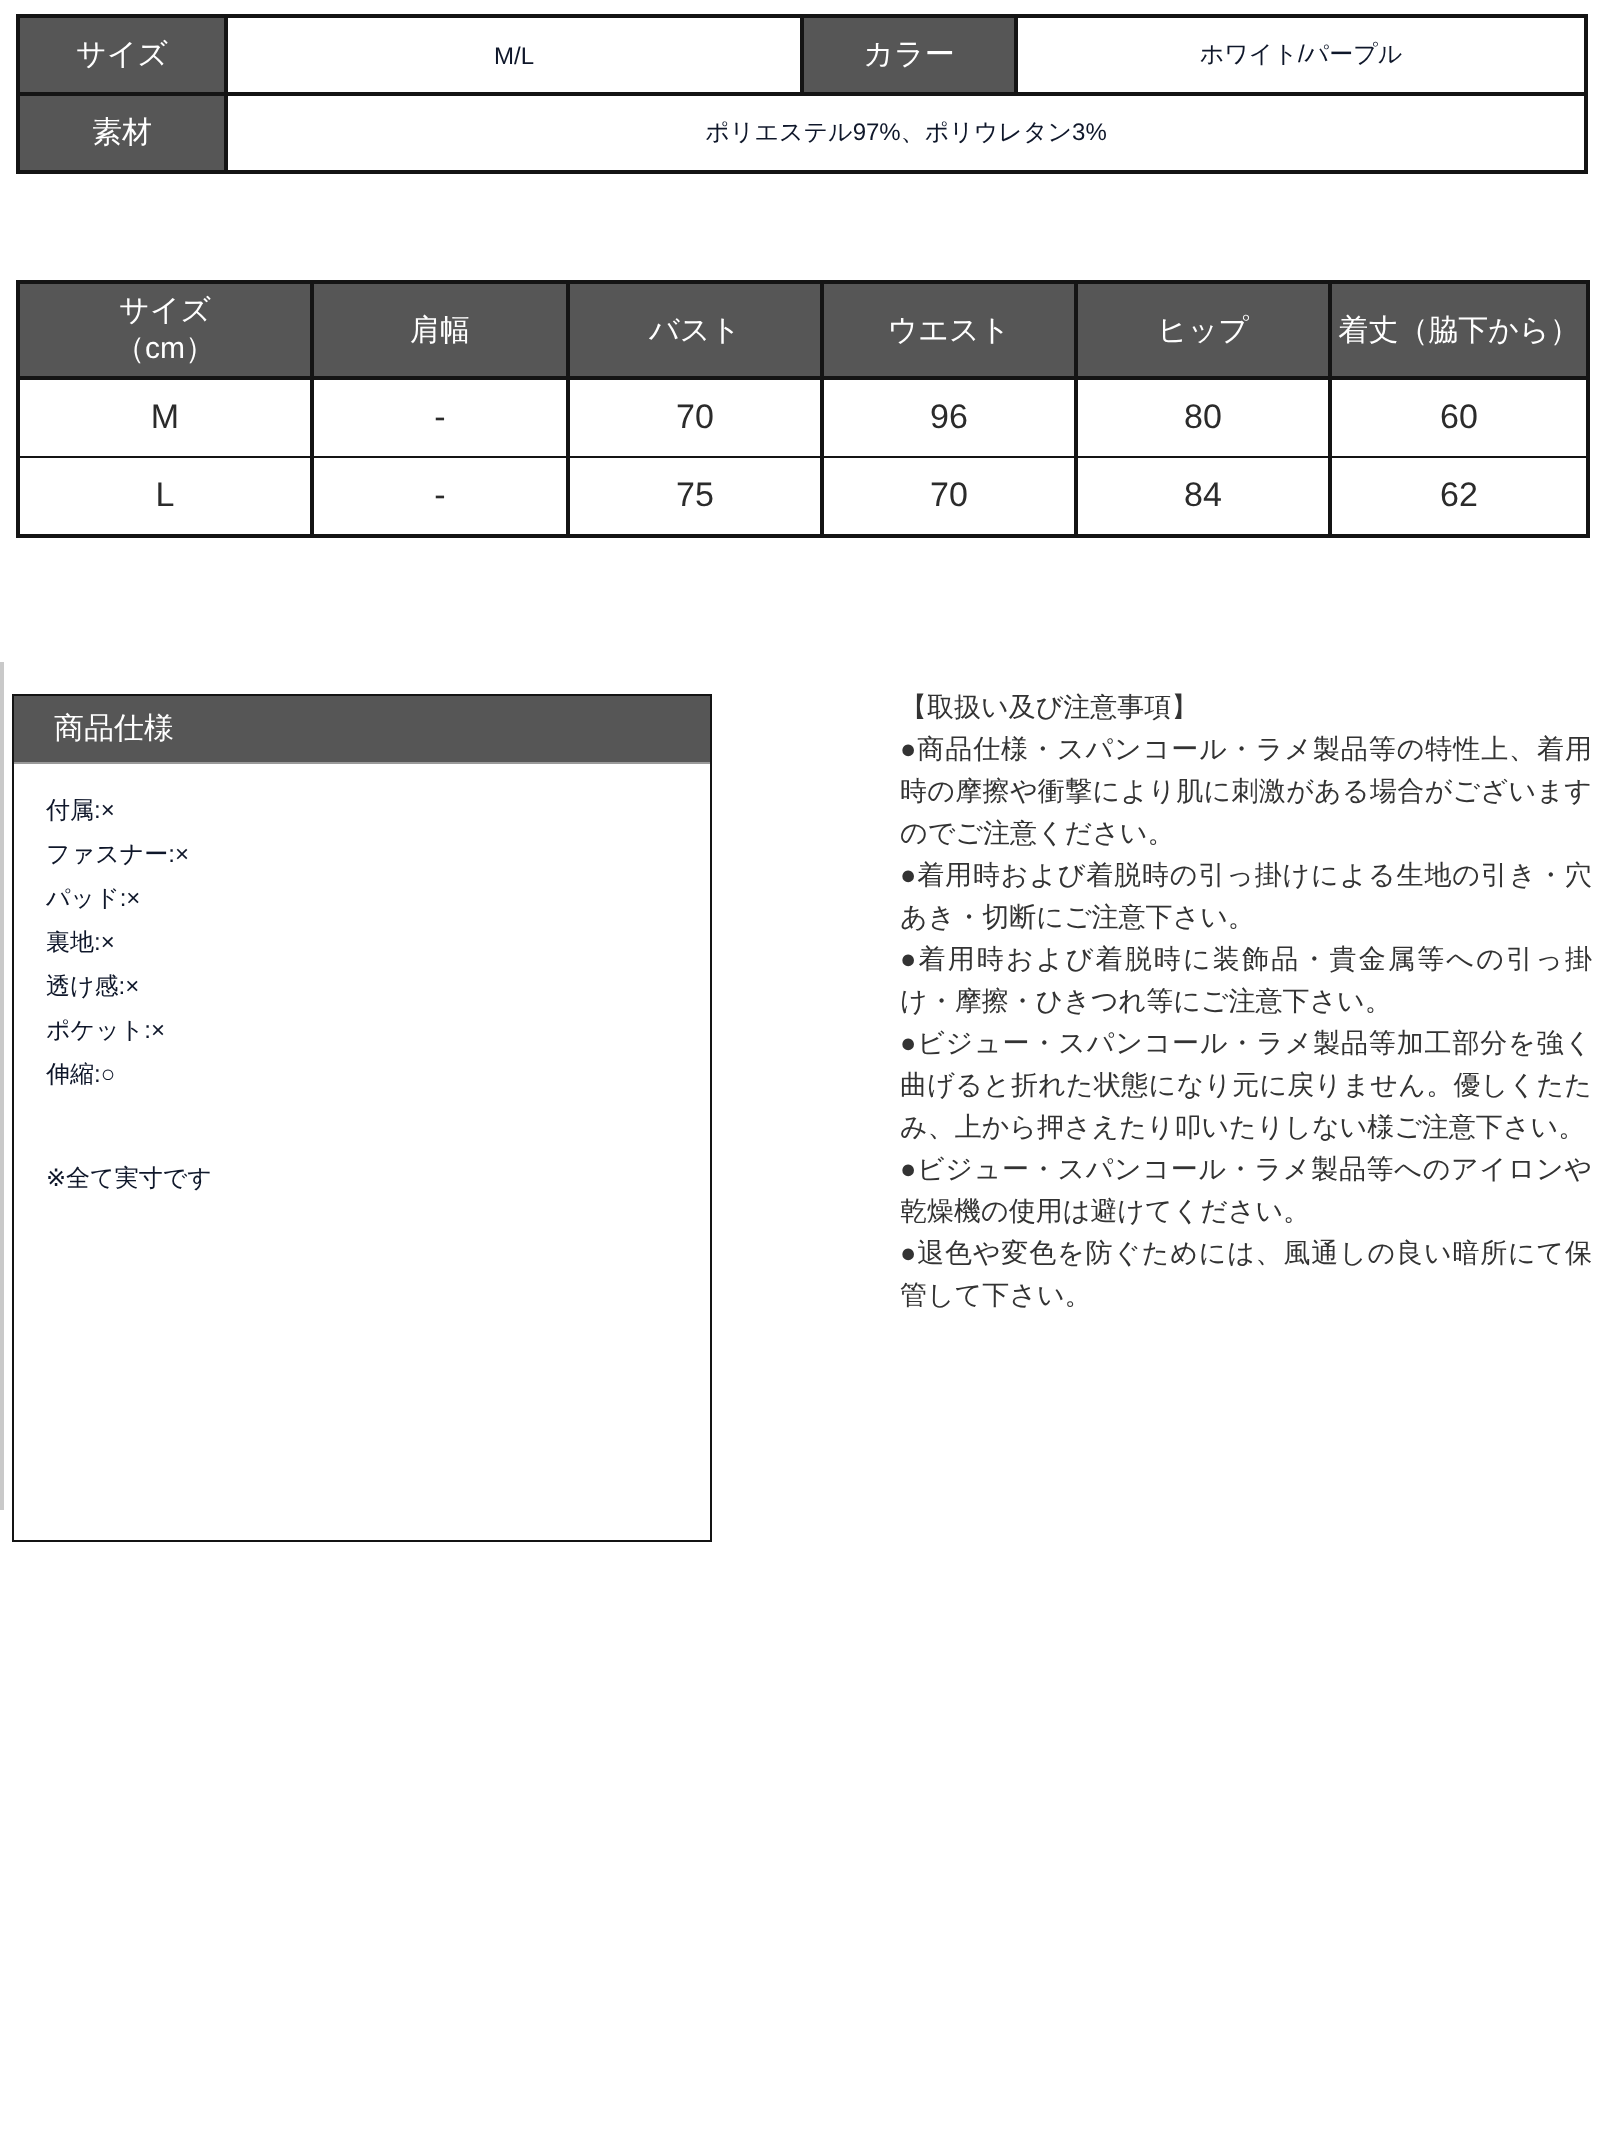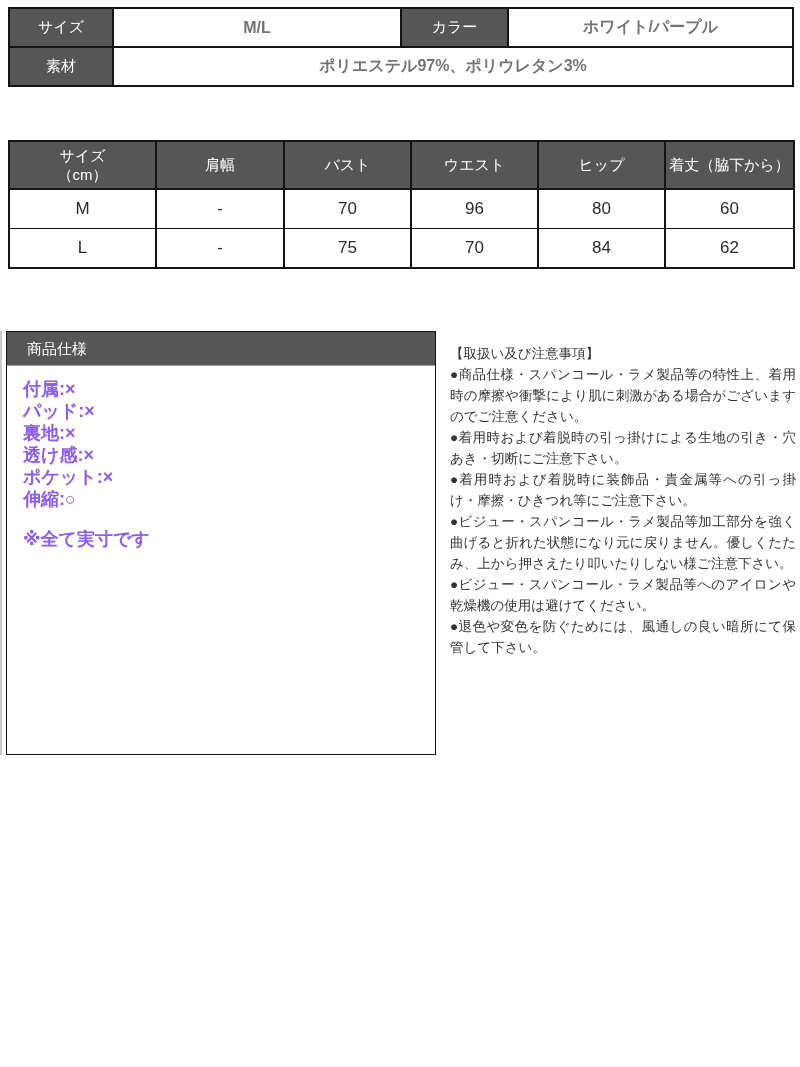--- a/index.html
+++ b/index.html
@@ -37,24 +37,23 @@
     overflow: hidden;
     white-space: nowrap;
   }
   .top-table th {
     background: #565656;
     color: #ffffff;
     font-weight: normal;
     font-size: 15px;
   }
   .top-table td {
-    font-size: 16px;
-    color: #737373;
-    background: #ffffff;
-    font-weight: bold;
+    font-size: 12px;
+    color: #0f172a;
+    background: #ffffff;
   }
 
   
   .size-table {
     width: 785px;
     margin: 53px 0 0 8px;
     border: 2px solid #141414;
   }
   .size-table th {
     background: #565656;
@@ -92,48 +91,47 @@
     position: absolute;
     left: 0;
     top: 0;
     width: 2px;
     height: 424px;
     background: #c9c9c9;
   }
   .spec-box {
     position: absolute;
     left: 6px;
-    top: 0;
-    width: 430px;
+    top: 16px;
+    width: 350px;
     height: 424px;
     border: 1px solid #141414;
     box-sizing: border-box;
     background: #ffffff;
   }
   .spec-box-header {
     height: 33px;
     line-height: 33px;
     background: #565656;
     color: #ffffff;
     font-size: 15px;
     padding-left: 20px;
     border-bottom: 1px solid #9a9a9a;
   }
   .spec-box-body {
     padding: 12px 16px 0 16px;
-    font-size: 18px;
-    color: #8b5cf6;
-    font-weight: bold;
+    font-size: 12px;
+    color: #0f172a;
   }
   .spec-box-body p {
     margin: 0;
     line-height: 22px;
   }
   .spec-box-body p.note {
-    margin-top: 18px;
+    margin-top: 30px;
   }
 
   .precautions {
     position: absolute;
     left: 450px;
     top: 12px;
     width: 346px;
     font-size: 13.5px;
     color: #333333;
   }
@@ -207,20 +205,21 @@
 </tbody>
   </table>
 
 <div class="bottom-section">
   <div class="accent-line"></div>
 
   <div class="spec-box">
     <div class="spec-box-header">商品仕様</div>
     <div class="spec-box-body">
       <p>付属:×</p>
+      <p>ファスナー:×</p>
       <p>パッド:×</p>
       <p>裏地:×</p>
       <p>透け感:×</p>
       <p>ポケット:×</p>
       <p>伸縮:○</p>
       <p class="note">※全て実寸です</p>
     </div>
   </div>
 
   <div class="precautions">

